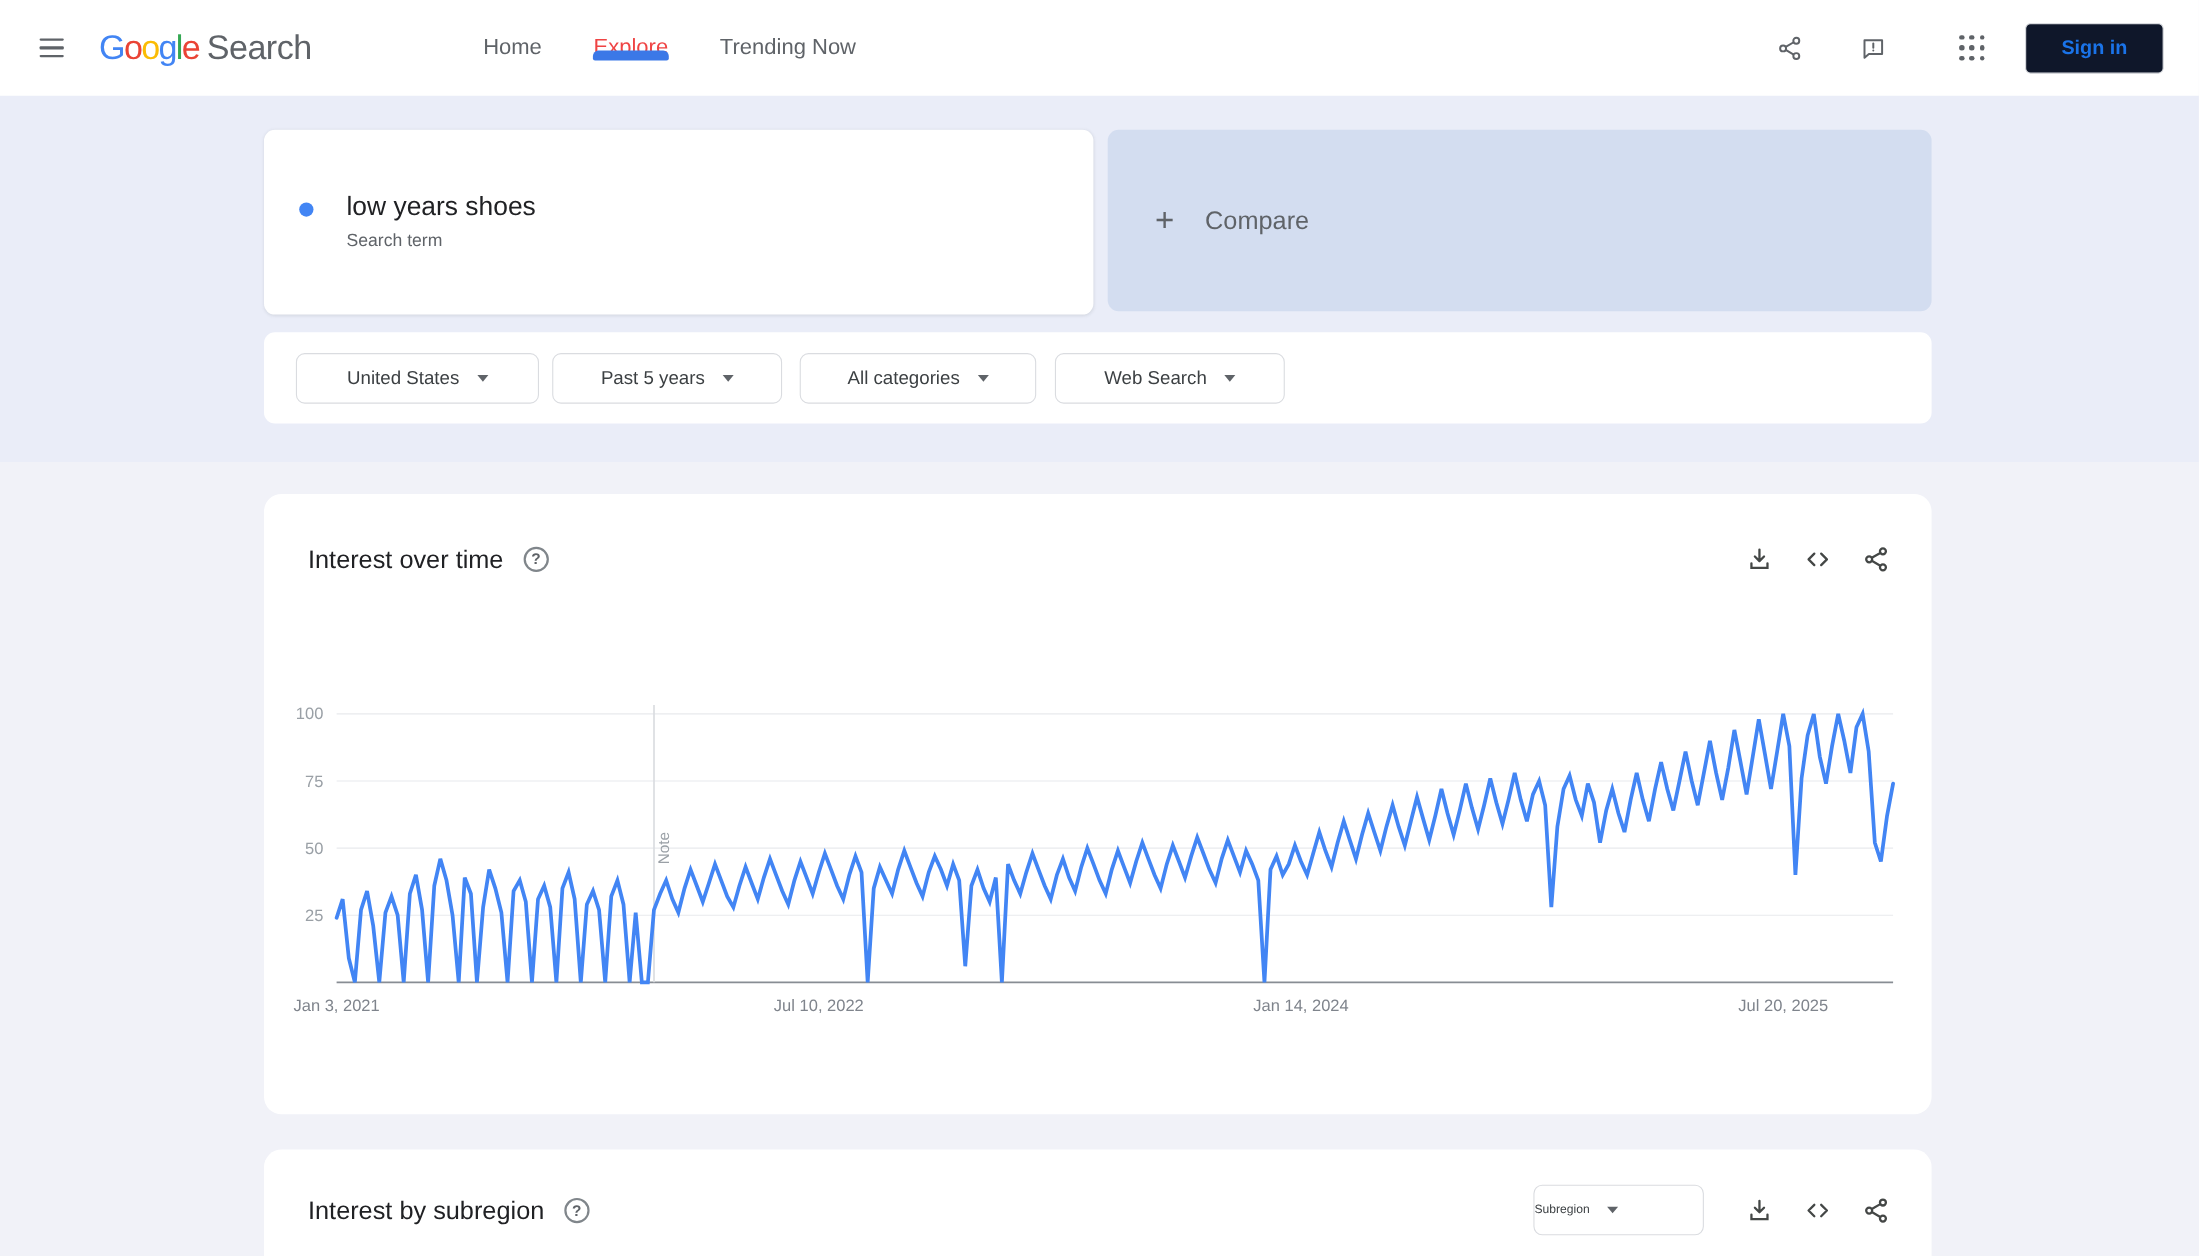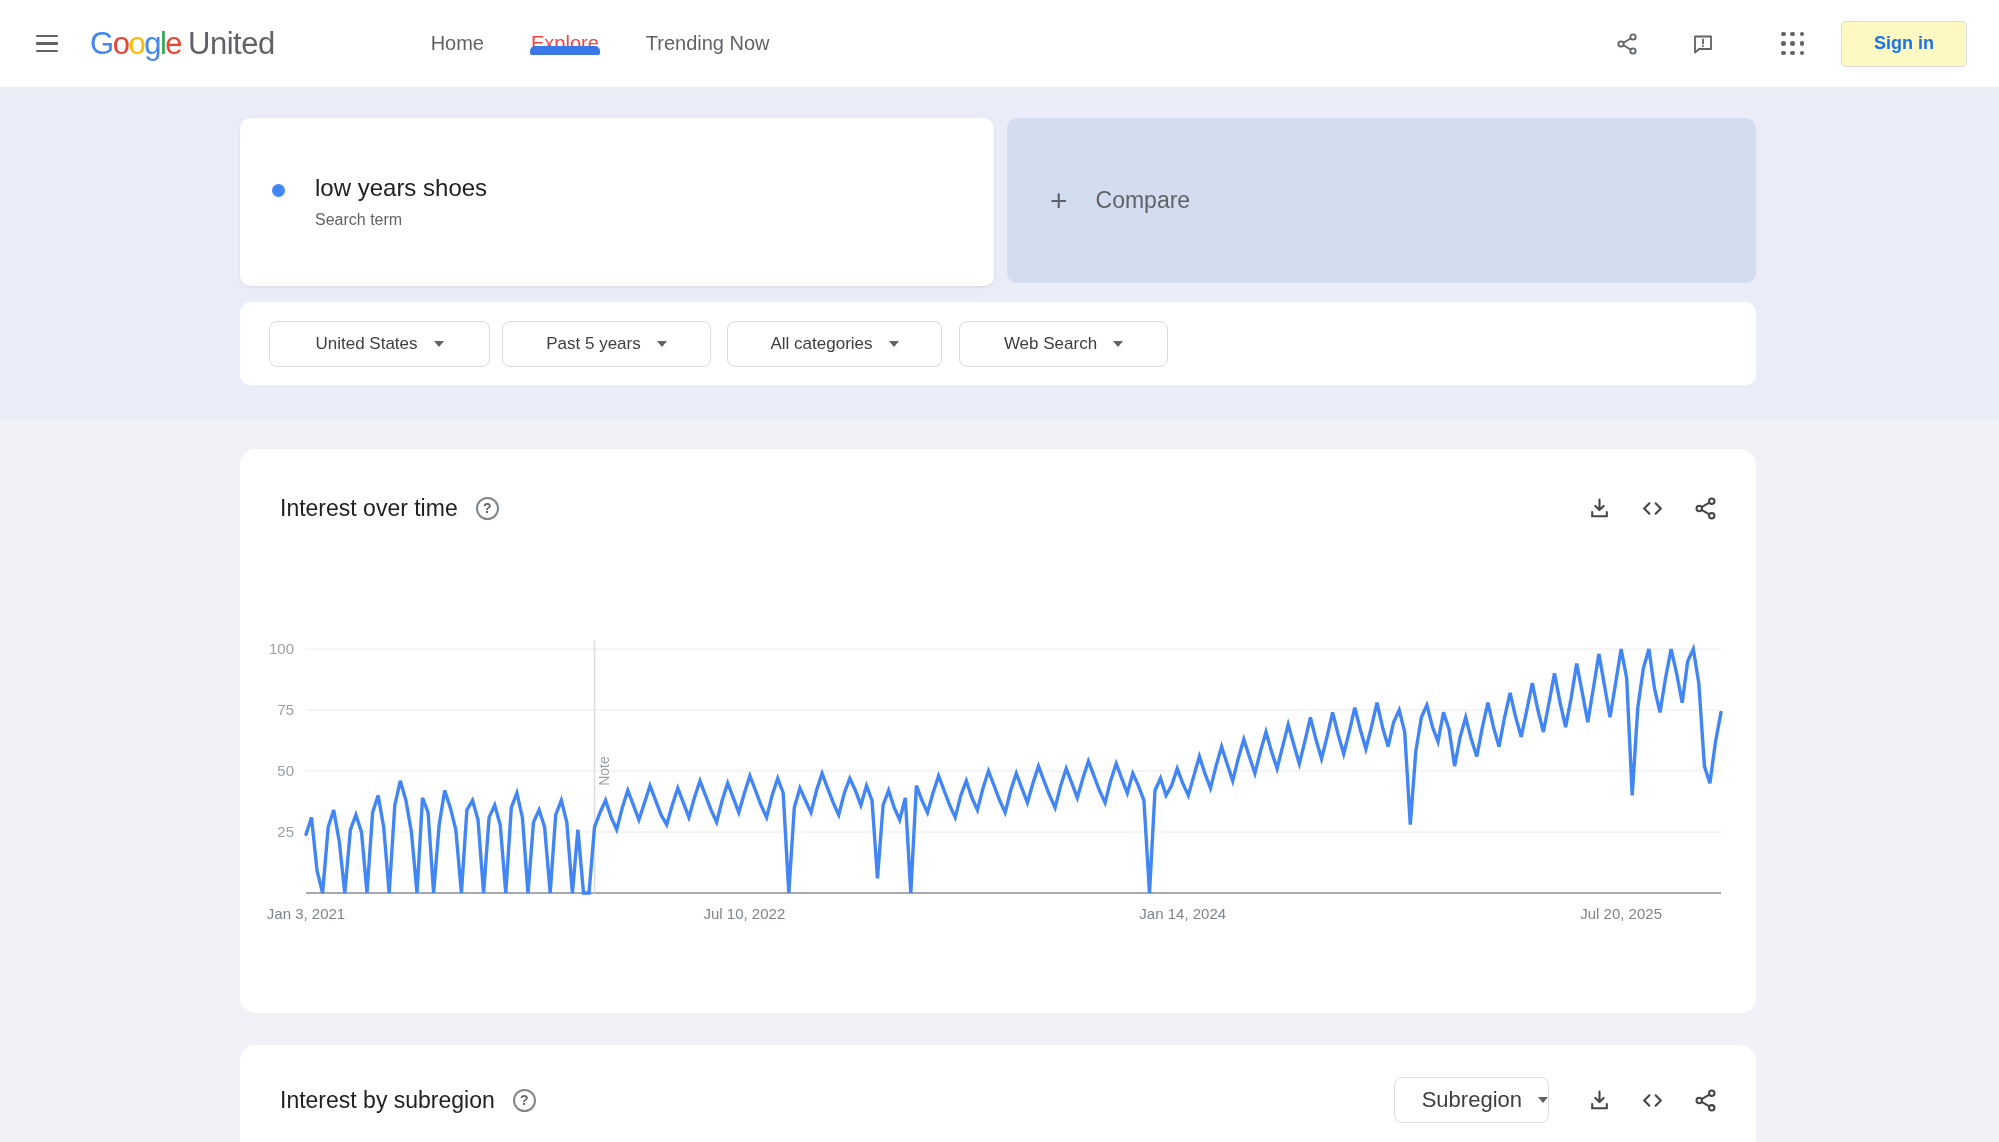--- a/index.html
+++ b/index.html
@@ -22,21 +22,21 @@
   .tab.active { color:#ef4444; }
   .tab.active::after { content:""; position:absolute; left:0; right:0; bottom:0; height:9px;
          background:#3b78e7; border-radius:5px 5px 2px 2px; }
   .nav-right { margin-left:auto; display:flex; align-items:center; margin-right:32px; }
   .nav-icon { background:none; border:none; cursor:pointer; display:flex; align-items:center; color:#5f6368; }
   .icon-share-nav { margin-right:52px; }
   .icon-feedback { margin-right:66px; }
   .apps-grid { margin-right:36px; width:24px; height:24px; display:grid;
                grid-template-columns:repeat(3,1fr); gap:4px; }
   .apps-grid i { width:4.6px; height:4.6px; border-radius:50%; background:#5f6368; }
-  .signin-btn { width:126px; height:46px; background:#fef9c3; border:1px solid #dadce0; border-radius:5px;
+  .signin-btn { width:126px; height:46px; background:#0f172a; border:1px solid #dadce0; border-radius:5px;
                 color:#1a73e8; font-size:18px; font-weight:700; cursor:pointer; font-family:inherit; }
 
   
   .hero-band { position:absolute; top:87px; left:0; width:1999px; height:333px; background:#eaedf8; }
 
   
   .term-card { position:absolute; left:240px; top:118px; width:754px; height:168px; background:#fff;
                border-radius:10px; box-shadow:0 1px 3px rgba(60,64,67,.12); cursor:pointer; }
   .term-dot { position:absolute; left:32px; top:66px; width:13px; height:13px; border-radius:50%; background:#4285f4; }
   .term-text { position:absolute; left:75px; top:54px; }
@@ -66,38 +66,38 @@
   .sub-card { top:1045px; height:320px; }
   .card-head { position:absolute; left:40px; right:38px; top:0; height:118px; display:flex; align-items:center; }
   .sub-card .card-head { height:110px; }
   .card-title { font-size:23px; color:#202124; font-weight:400; }
   .help-icon { width:23px; height:23px; border:2px solid #80868b; border-radius:50%; color:#5f6368;
                font-size:14px; font-weight:700; display:flex; align-items:center; justify-content:center;
                margin-left:18px; cursor:pointer; }
   .card-actions { margin-left:auto; display:flex; align-items:center; gap:28px; }
   .action-icon { background:none; border:none; cursor:pointer; display:flex; align-items:center; color:#444746; }
   .subregion-dd { height:46px; width:155px; border:1px solid #dadce0; border-radius:8px; background:#fff;
-                  display:flex; align-items:center; justify-content:flex-end; gap:16px; font-size:22px;
+                  display:flex; align-items:center; justify-content:flex-start; gap:16px; font-size:11px;
                   color:#3c4043; cursor:pointer; margin-right:10px; font-family:inherit; }
   .chart-svg { position:absolute; left:0; top:0; }
 </style>
 </head>
 <body>
 
 <div class="page">
 
   <header>
     <button class="menu-btn">
       <span></span>
         <span></span>
         <span></span>
     </button>
     <div class="logo">
       <span class="logo-google"><span style="color: rgb(66, 133, 244);">G</span><span style="color: rgb(234, 67, 53);">o</span><span style="color: rgb(251, 188, 4);">o</span><span style="color: rgb(66, 133, 244);">g</span><span style="color: rgb(52, 168, 83);">l</span><span style="color: rgb(234, 67, 53);">e</span></span>
-      <span class="logo-trends">United</span>
+      <span class="logo-trends">Search</span>
     </div>
     <nav class="tabs">
       <div class="tab">Home</div>
       <div class="tab active">Explore</div>
       <div class="tab">Trending Now</div>
     </nav>
     <div class="nav-right">
       <button class="nav-icon icon-share-nav">
         <svg width="24" height="24" viewBox="0 0 24 24" fill="none" stroke="currentColor" stroke-width="1.8">
           <circle cx="18" cy="5" r="2.7"></circle>

